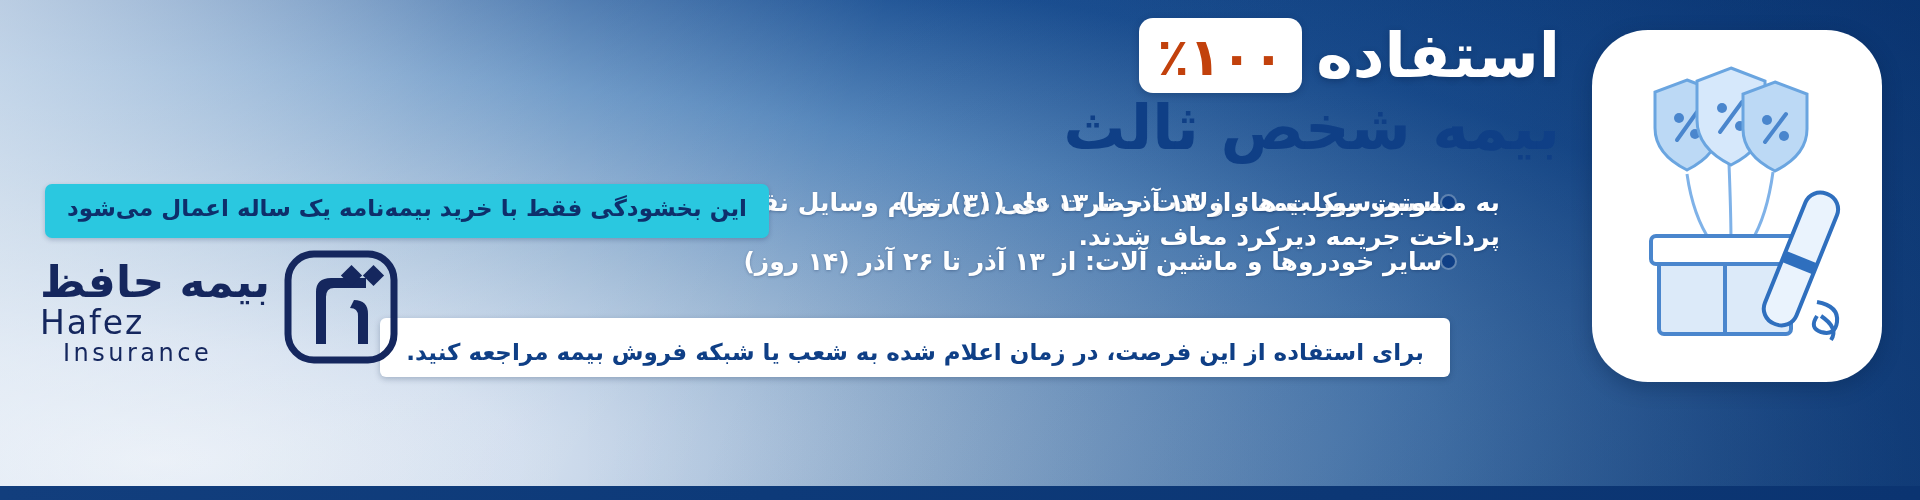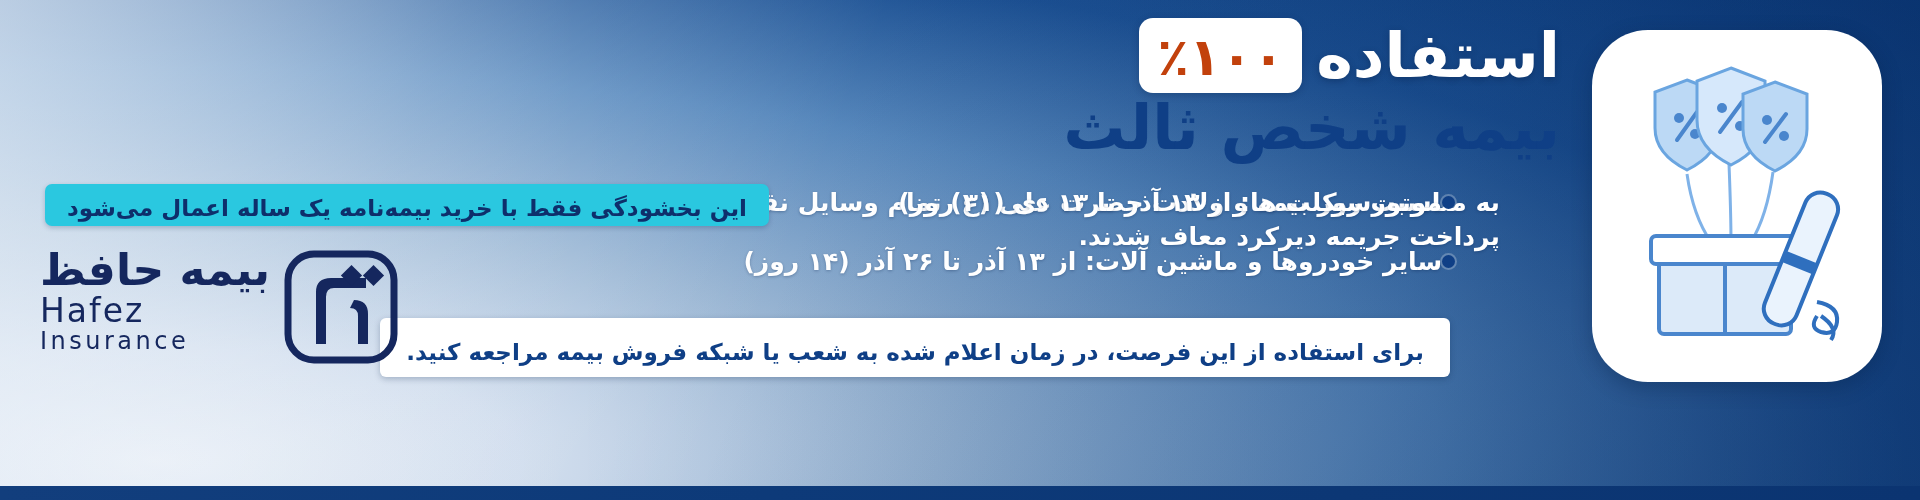--- a/index.html
+++ b/index.html
@@ -59,21 +59,21 @@
     font-size:25px; font-weight:bold; color:#ffffff; line-height:1.35;
     text-shadow:0 1px 3px rgba(5,30,70,.32);
     margin-top:44px;
   }
 
   
   .cyanbox{
     position:absolute; left:45px; top:184px;
     background:#2ac8e0; color:#0e2f6b;
     font-size:23px; font-weight:bold; direction:rtl; text-align:center;
-    padding:11px 22px 5px; border-radius:7px;
+    padding:11px 22px 17px; border-radius:7px;
     box-shadow:0 2px 5px rgba(6,34,76,.22);
     white-space:nowrap;
   }
 
   
   .bullets{
     position:absolute; right:465px; top:188px; width:740px;
     direction:rtl; text-align:right;
   }
   .bullet-row{
@@ -96,33 +96,33 @@
     background:#ffffff; color:#0f3f86;
     font-size:23px; font-weight:bold; direction:rtl; text-align:center;
     padding:21px 26px 12px; border-radius:6px;
     box-shadow:0 2px 6px rgba(5,30,70,.26);
     white-space:nowrap;
   }
 
   
   .logo{
     position:absolute; left:40px; top:248px;
-    display:flex; flex-direction:row-reverse; align-items:flex-start; gap:12px;
+    display:flex; flex-direction:row-reverse; align-items:flex-end; gap:12px;
   }
   .logo-mark{ width:118px; height:118px; flex:0 0 118px; }
   .logo-text{ direction:rtl; text-align:right; }
   .logo-fa{
     font-size:44px; font-weight:bold; color:#15275e; line-height:1;
     letter-spacing:1px;
   }
   .logo-en{
     font-size:33px; color:#15275e; line-height:1.05; letter-spacing:2px;
     text-align:left; direction:ltr; margin-top:2px;
   }
-  .logo-en small{ display:block; font-size:24px; letter-spacing:3.5px; }
+  .logo-en small{ display:block; font-size:24px; letter-spacing:3.5px;margin-left:23px; }
 
   
   .giftpanel{
     position:absolute; right:38px; top:30px;
     width:290px; height:352px; background:#ffffff;
     border-radius:56px;
     box-shadow:0 6px 20px rgba(4,26,62,.30);
     display:flex; align-items:center; justify-content:center;
   }
   .giftpanel svg{ width:232px; height:280px; }

